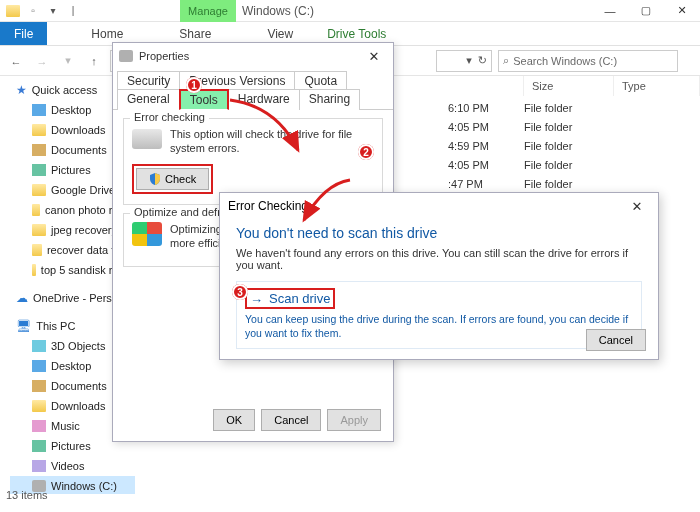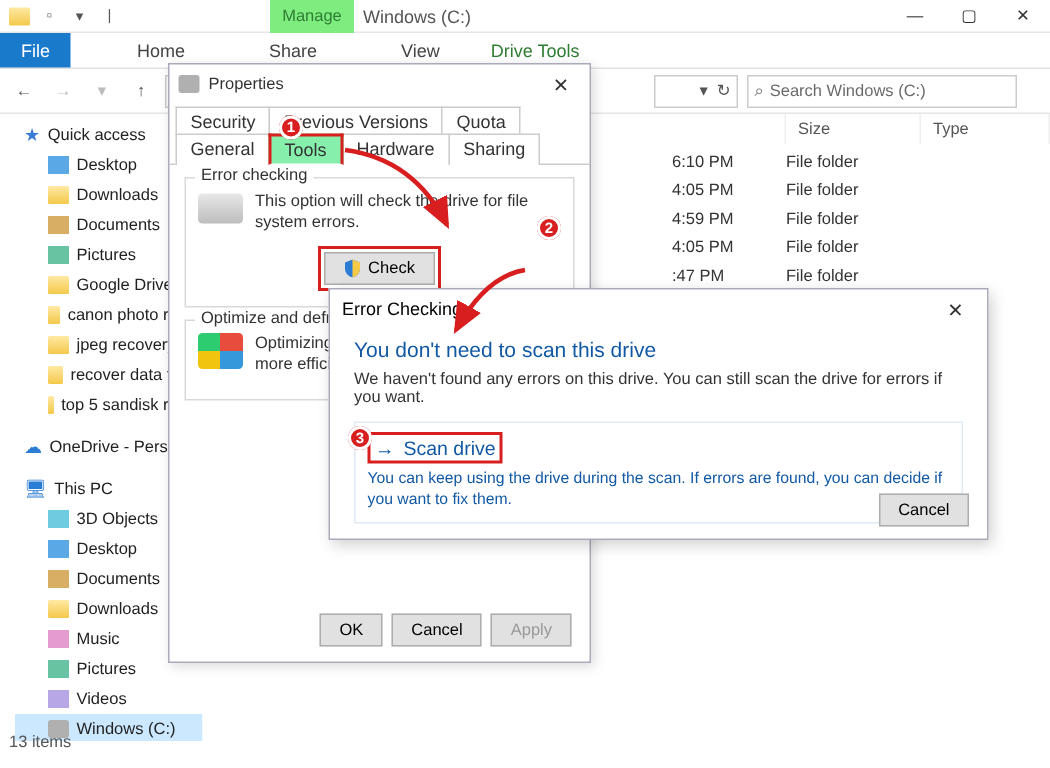--- a/index.html
+++ b/index.html
@@ -58,21 +58,21 @@
   .dlg-close { margin-left: auto; width: 26px; text-align: center; color: #333; font-size: 13px; }
   .tabstrip { display: flex; flex-wrap: wrap; border-bottom: 1px solid #ccc; padding: 2px 4px 0 4px; gap: 0; }
   .ptab { border: 1px solid #ccc; border-bottom: none; background: #f0f0f0; padding: 2px 9px; font-size: 12px; margin-right: -1px; margin-bottom: -1px; color: #333; background:#fff;}
   .ptab.active { background: #86efac; position: relative; border-bottom: 1px solid #fff; }
   .tools-hi { border: 2px solid #d81e1e; }
   .group { margin: 8px 10px; border: 1px solid #d9d9d9; padding: 8px 8px 10px 8px; position: relative; }
   .group-title { position: absolute; top: -8px; left: 6px; background: #fff; padding: 0 4px; font-size: 11px; color: #333; }
   .group-row { display: flex; align-items: flex-start; gap: 8px; }
   .drive-ic { width: 30px; height: 20px; background: linear-gradient(#e8e8e8,#bdbdbd); border-radius: 3px; margin-top: 2px; flex-shrink:0;}
   .group-text { font-size: 11px; color: #333; line-height: 1.3; }
-  .check-btn-wrap { margin-top: 8px; display: flex; justify-content: center; }
+  .check-btn-wrap { margin-top: 8px; display: flex; justify-content: flex-start; }
   .check-hi { border: 2px solid #d81e1e; padding: 2px; display:inline-block;}
   .w-btn { height: 22px; border: 1px solid #adadad; background: #e1e1e1; padding: 0 12px; font-size: 11px; display: inline-flex; align-items: center; gap: 4px; }
   .w-btn:disabled, .w-btn.disabled { color: #999; }
   .shield { width: 12px; height: 12px; display:inline-block;}
   .shield svg{width:12px;height:12px;}
   .defrag-ic { width: 30px; height: 24px; flex-shrink:0; background: conic-gradient(#e74c3c 0 25%, #3498db 0 50%, #f1c40f 0 75%, #2ecc71 0 100%); border-radius: 3px; }
   .dlg-footer { position: absolute; bottom: 10px; right: 12px; display: flex; gap: 6px; }
 
   
   .dlg-err { position: absolute; left: 219px; top: 192px; width: 440px; height: 168px; background: #fff; border: 1px solid #aab; box-shadow: 2px 3px 10px rgba(0,0,0,.2); }

